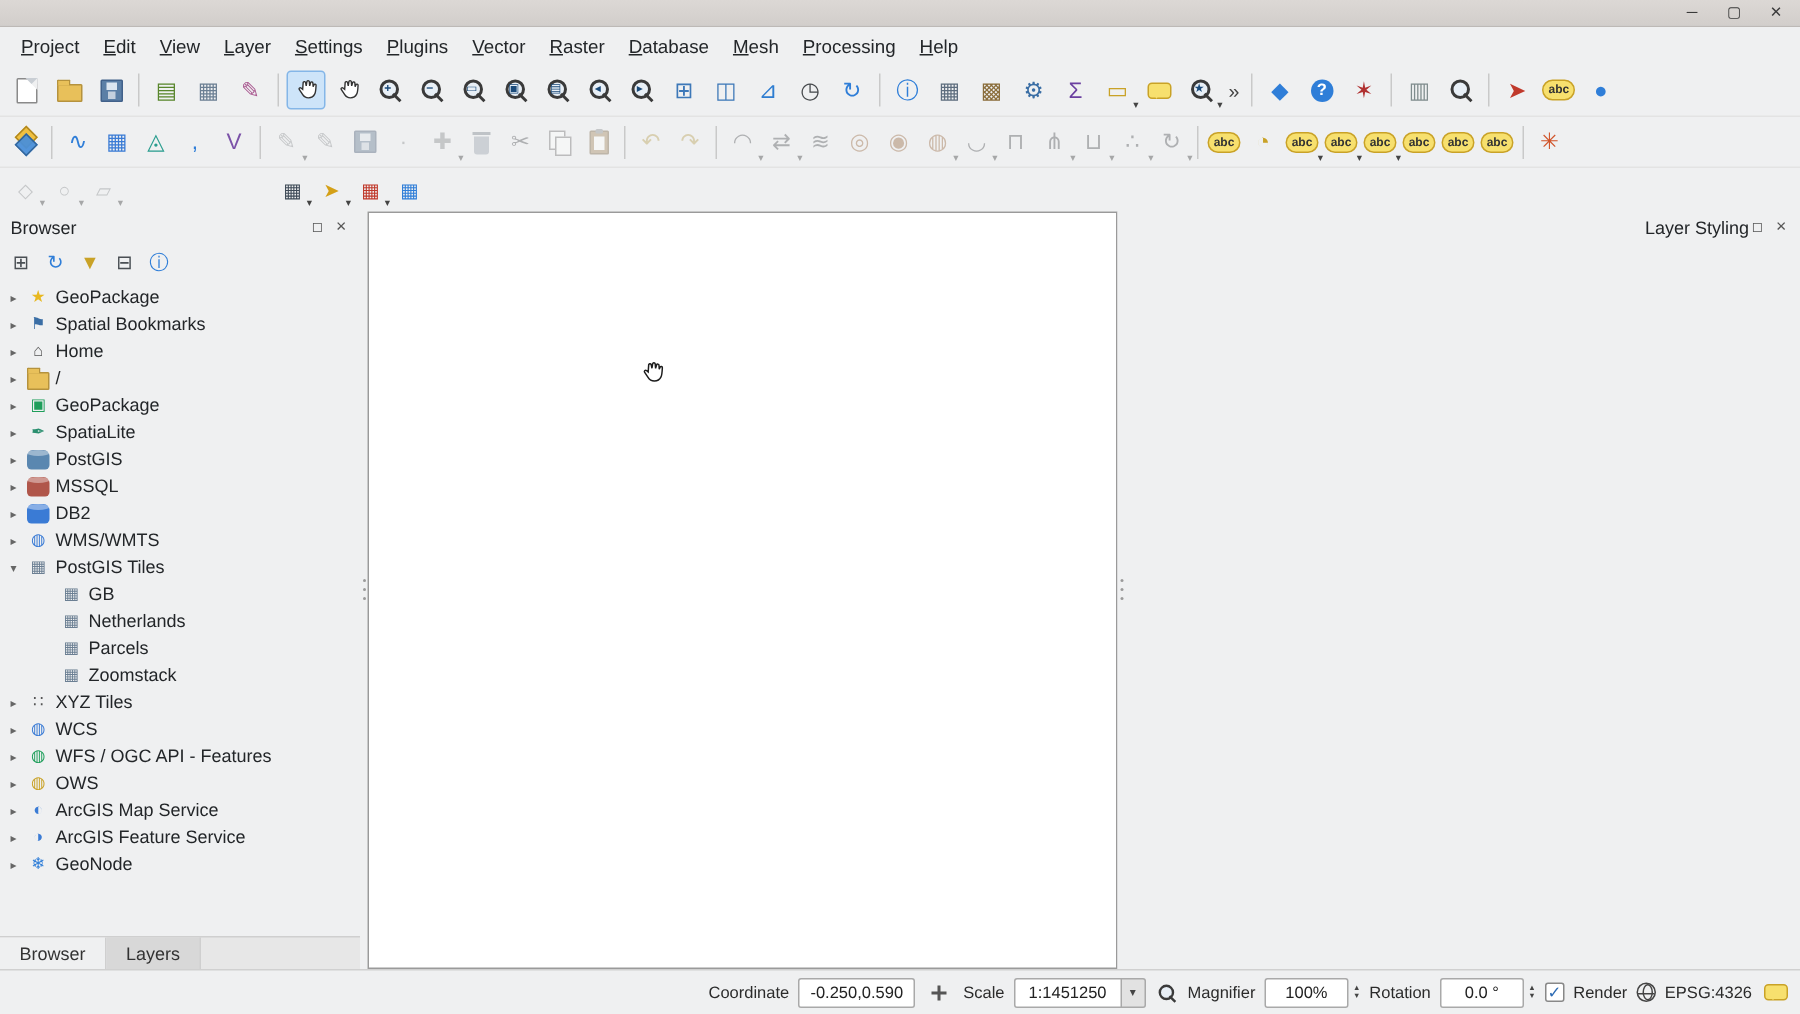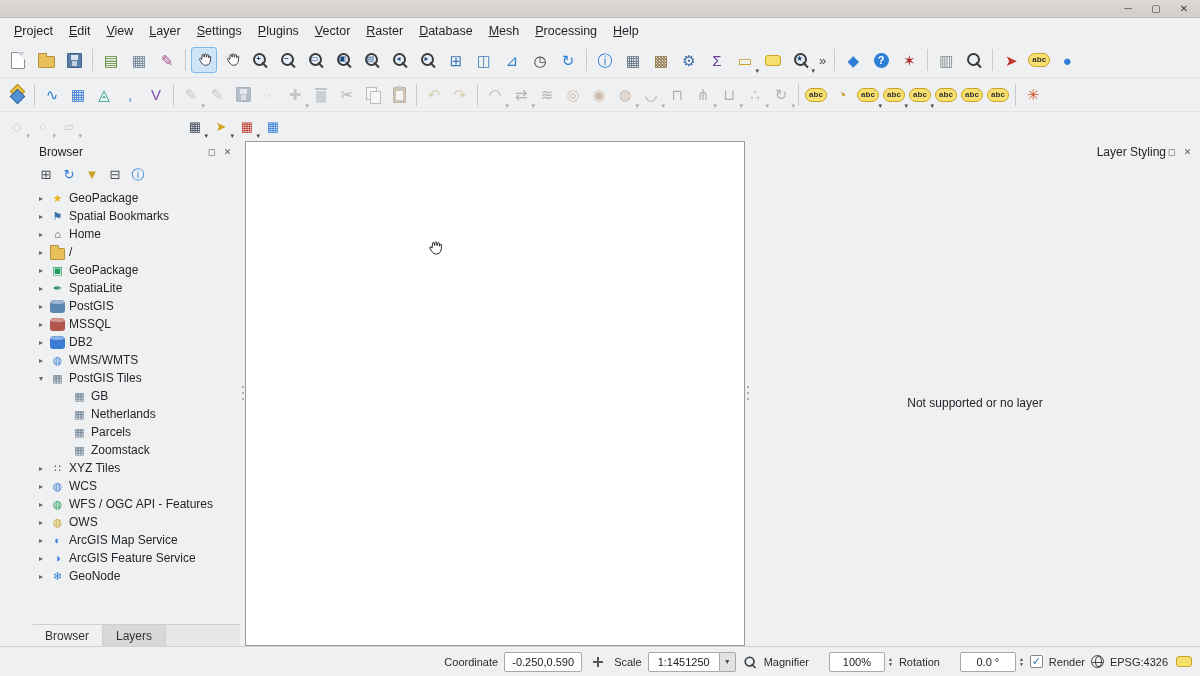--- a/index.html
+++ b/index.html
@@ -69,21 +69,21 @@
   .ic-globe{width:13px;height:13px;border:1.5px solid #444;border-radius:50%;position:relative;display:block;flex:none;}
   .ic-globe::before{content:"";position:absolute;top:50%;left:0;right:0;height:1px;background:#444;}
   .ic-globe::after{content:"";position:absolute;top:0;bottom:0;left:50%;width:5px;margin-left:-2.5px;border:1px solid #444;border-radius:50%;}
   .ic-cross{width:12px;height:12px;position:relative;display:block;}
   .ic-cross::before{content:"";position:absolute;left:5px;top:1px;bottom:1px;width:2px;background:#555;}
   .ic-cross::after{content:"";position:absolute;top:5px;left:1px;right:1px;height:2px;background:#555;}
 
   
   .main{flex:1;display:flex;min-height:0;}
   .dock{background:#eff0f1;display:flex;flex-direction:column;min-height:0;}
-  .dock-left{width:240px;flex:none;padding-left:32px;}
+  .dock-left{width:240px;flex:none;}
   .dock-right{width:450px;flex:none;position:relative;align-items:flex-end;}
   .dock-header{height:21px;display:flex;align-items:center;padding:0 7px;font-size:12px;color:#232629;flex:none;}
   .hbtns{margin-left:auto;display:flex;gap:5px;font-size:9px;color:#555;}
   .hbtn{width:11px;height:11px;display:flex;align-items:center;justify-content:center;}
   .panel-toolbar{height:24px;display:flex;align-items:center;padding:0 4px;gap:3px;flex:none;}
   .ptbtn{width:20px;height:20px;display:flex;align-items:center;justify-content:center;font-size:13px;border-radius:2px;}
   .tree{flex:1;overflow:hidden;font-size:12px;color:#232629;padding-top:3px;}
   .tree-row{height:18px;display:flex;align-items:center;gap:4px;}
   .tree-row .arrow{width:10px;font-size:8px;color:#666;text-align:center;flex:none;}
   .tree-ic{width:15px;font-size:11px;text-align:center;flex:none;line-height:1;display:flex;align-items:center;justify-content:center;}
@@ -106,21 +106,21 @@
   .locator-input{border:none;outline:none;flex:1;font-size:11px;color:#333;background:transparent;min-width:0;}
   .locator-input::placeholder{color:#9a9a9a;}
   .sb-spacer{flex:1;}
   .sb-label{white-space:nowrap;color:#2b2b2b;}
   .sb-box{background:#fff;border:1px solid #a9a9a9;border-radius:2px;height:20px;display:flex;align-items:center;
     justify-content:center;padding:0 5px;color:#222;white-space:nowrap;flex:none;}
   .combo{display:flex;flex:none;}
   .combo .sb-box{border-radius:2px 0 0 2px;min-width:72px;}
   .combo-arrow{width:16px;height:20px;border:1px solid #a9a9a9;border-left:none;background:#e2e2e2;
     display:flex;align-items:center;justify-content:center;font-size:8px;border-radius:0 2px 2px 0;color:#444;}
-  .spin{display:flex;flex:none;margin-left:14px;}
+  .spin{display:flex;flex:none;}
   .arrows{display:flex;flex-direction:column;justify-content:center;font-size:5px;line-height:5px;color:#444;padding-left:3px;}
   .checkbox{width:13px;height:13px;background:#fff;border:1px solid #888;border-radius:2px;display:flex;
     align-items:center;justify-content:center;font-size:11px;color:#2d6bb4;font-weight:700;flex:none;}
   .sb-iconbtn{width:20px;height:20px;display:flex;align-items:center;justify-content:center;flex:none;}
 </style>
 </head>
 <body>
 
 <div class="window">
 
@@ -618,21 +618,20 @@
         <span class="dock-title">Layer Styling</span>
         <span class="hbtns">
           <span class="hbtn">
               <span>◻</span>
             </span>
           <span class="hbtn">
               <span>✕</span>
             </span>
         </span>
       </div>
-      <div class="styling-msg">Not supported or no layer</div>
     </div>
   </div>
 
   <div class="statusbar">
     <div class="sb-spacer"></div>
 
     <span class="sb-label">Coordinate</span>
     <div class="sb-box" style="width:78px">-0.250,0.590</div>
     <div class="sb-iconbtn">
       <span class="ic-cross"></span>

